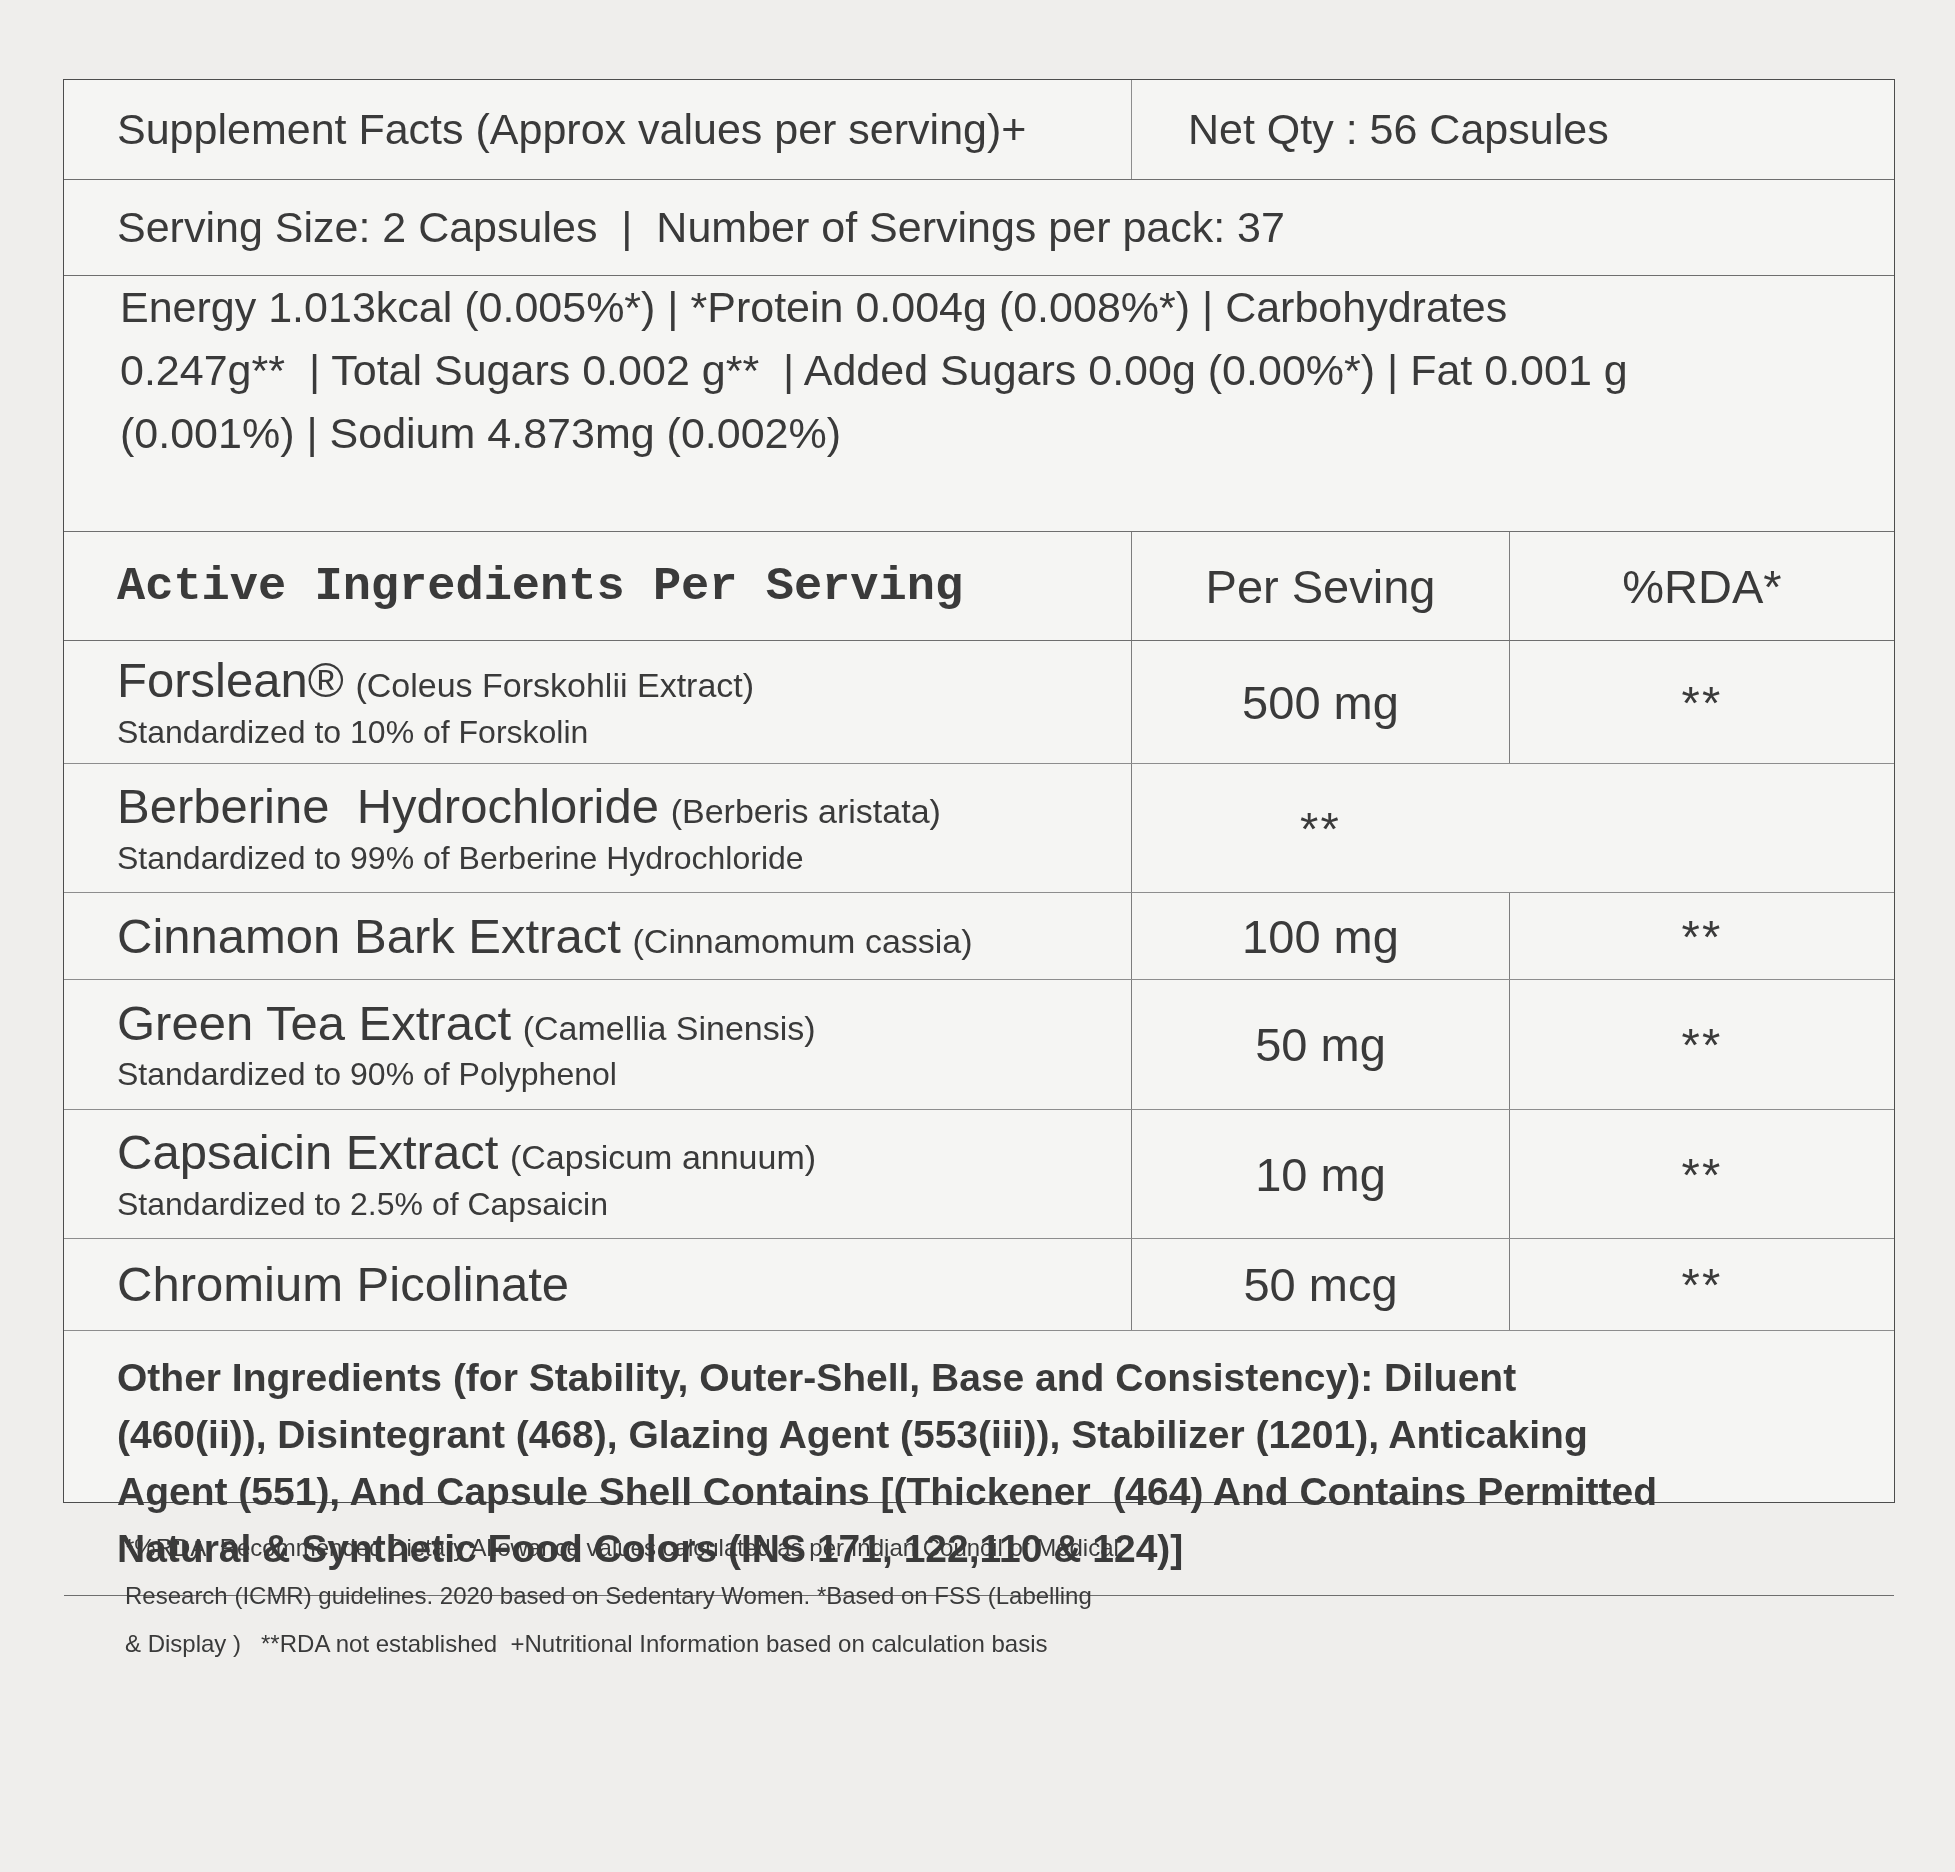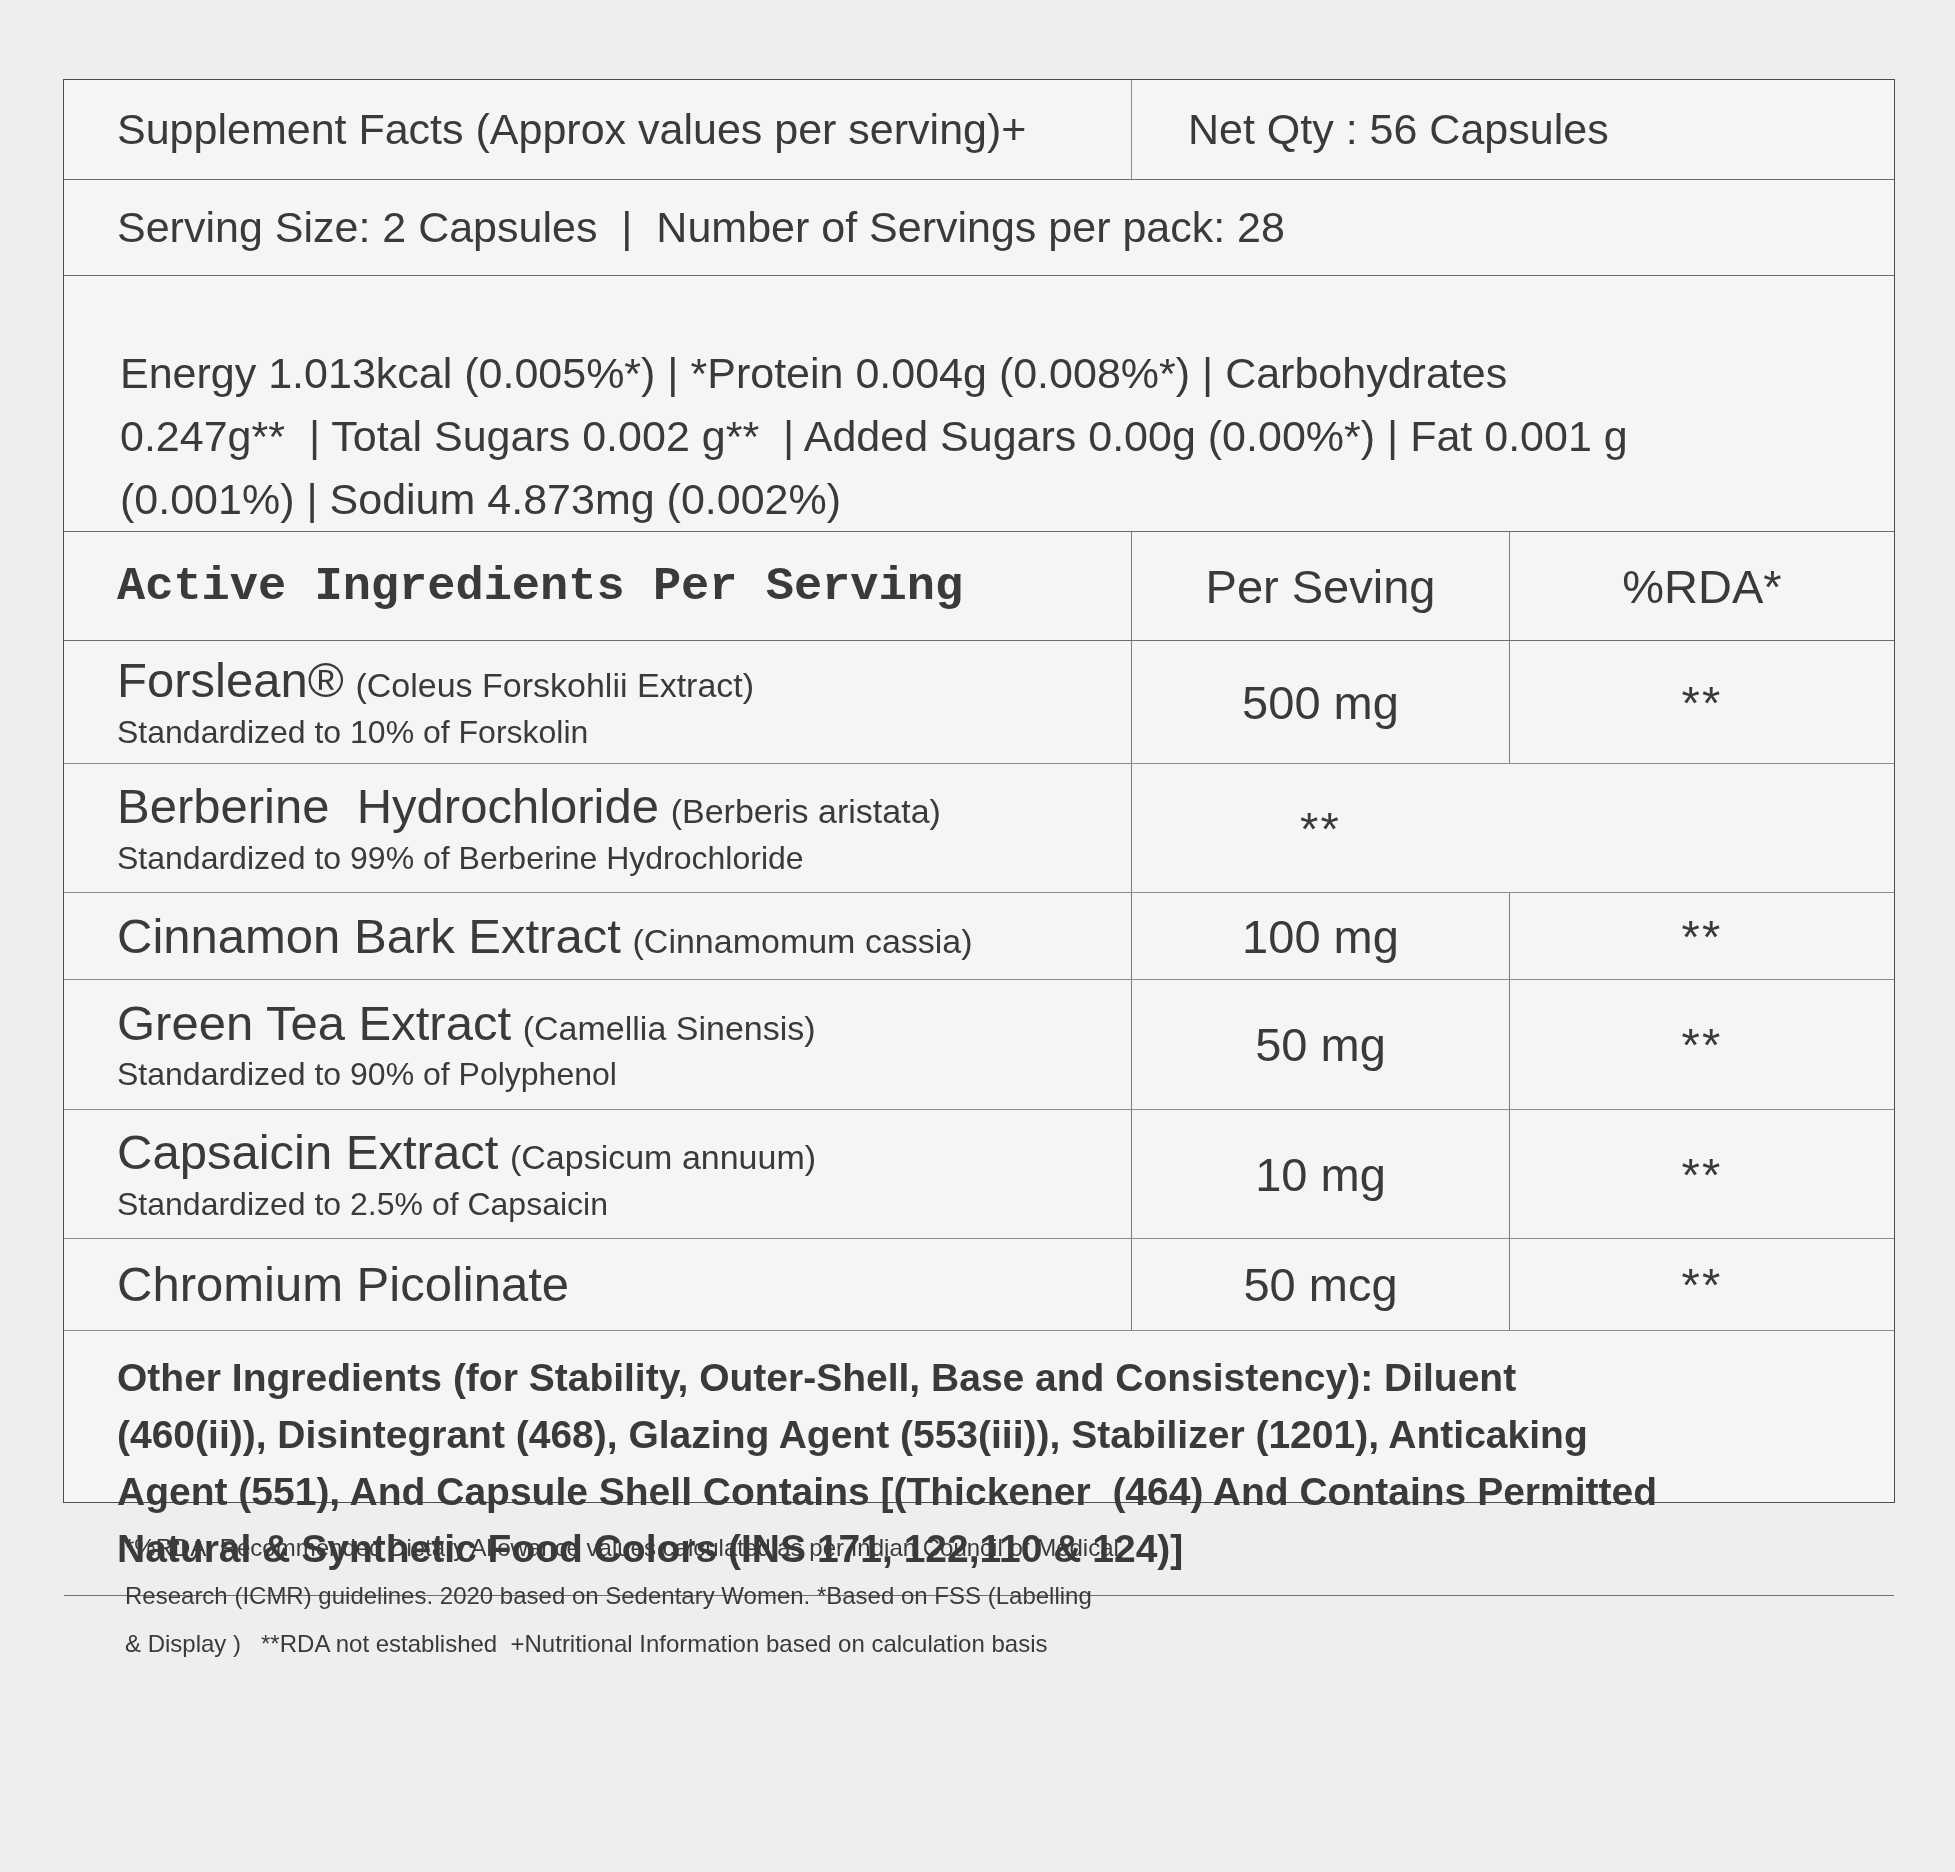--- a/index.html
+++ b/index.html
@@ -31,21 +31,21 @@
   
   .row-top { display: grid; grid-template-columns: 1067px 1fr; }
   .row-top .cell { display: flex; align-items: center; box-sizing: border-box; }
   .cell-title { padding-left: 53px; font-size: 43px; }
   .cell-netqty { border-left: 1.2px solid #8d8d8d; padding-left: 56px; font-size: 43px; }
 
   
   .row-serving { display: flex; align-items: center; padding-left: 53px; font-size: 43px; white-space: pre-wrap; }
 
   
-  .row-energy { display: flex; align-items: flex-end; padding: 0 35px 0 56px; }
+  .row-energy { display: flex; align-items: flex-start; padding: 0 35px 0 56px; }
   .row-energy p { margin: 0; font-size: 43px; line-height: 63px; white-space: pre-wrap; }
 
   
   .grid3 { display: grid; grid-template-columns: 1067px 378px 1fr; }
   .grid3 > div { box-sizing: border-box; min-width: 0; }
   .gcol { border-left: 1.2px solid #7d7d7d; display: flex; align-items: center; justify-content: center; text-align: center; }
 
   .row-ihead .ghead { display: flex; align-items: center; font-weight: 700; font-size: 47px; font-family: Liberation Mono, monospace; }
   .ghead-first { padding-left: 53px; }
   .row-ihead .gcol { font-weight: 400; font-size: 47px; }
@@ -72,21 +72,21 @@
 </head>
 <body>
 
 <div class="sheet">
 
   <div class="row row-top hline">
     <div class="cell cell-title">Supplement Facts (Approx values per serving)+</div>
     <div class="cell cell-netqty">Net Qty : 56 Capsules</div>
   </div>
 
-  <div class="row row-serving hline">Serving Size: 2 Capsules  |  Number of Servings per pack: 28</div>
+  <div class="row row-serving hline">Serving Size: 2 Capsules  |  Number of Servings per pack: 37</div>
 
   <div class="row row-energy hline">
     <p>Energy 1.013kcal (0.005%*) | *Protein 0.004g (0.008%*) | Carbohydrates
 0.247g**  | Total Sugars 0.002 g**  | Added Sugars 0.00g (0.00%*) | Fat 0.001 g
 (0.001%) | Sodium 4.873mg (0.002%)</p>
   </div>
 
   <div class="row grid3 row-ihead hline">
     <div class="ghead ghead-first">Active Ingredients Per Serving</div>
     <div class="gcol">Per Seving</div>

